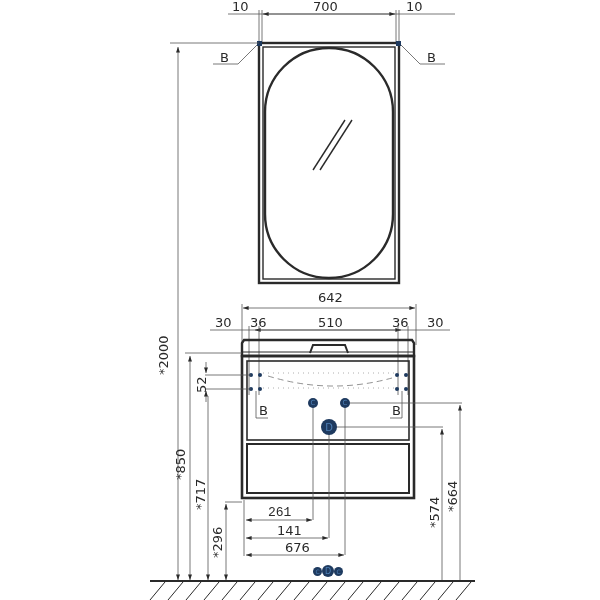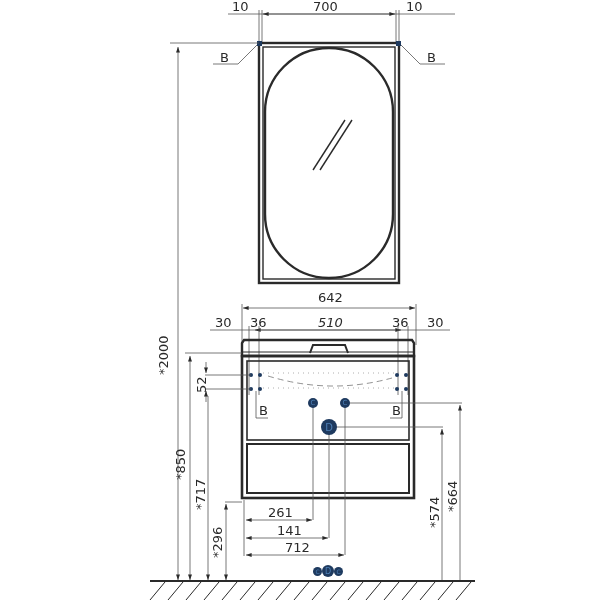--- a/index.html
+++ b/index.html
@@ -136,35 +136,35 @@
 
   <span class="lbl" style="left:232px;top:0px;">10</span>
   <span class="lbl" style="left:313px;top:0px;">700</span>
   <span class="lbl" style="left:406px;top:0px;">10</span>
   <span class="tagB" style="left:220px;top:50px;">B</span>
   <span class="tagB" style="left:427px;top:50px;">B</span>
 
   <span class="lbl" style="left:318px;top:291px;">642</span>
   <span class="lbl" style="left:215px;top:316px;">30</span>
   <span class="lbl" style="left:250px;top:316px;">36</span>
-  <span class="lbl" style="left:318px;top:316px;font-style:italic;">510</span>
+  <span class="lbl" style="left:318px;top:316px;">510</span>
   <span class="lbl" style="left:392px;top:316px;">36</span>
   <span class="lbl" style="left:427px;top:316px;">30</span>
 
   <span class="vlbl" style="left:157px;top:375px;">*2000</span>
   <span class="vlbl" style="left:174px;top:480px;">*850</span>
   <span class="vlbl" style="left:195px;top:393px;">52</span>
   <span class="vlbl" style="left:194px;top:510px;">*717</span>
   <span class="vlbl" style="left:211px;top:558px;">*296</span>
   <span class="vlbl" style="left:428px;top:528px;">*574</span>
   <span class="vlbl" style="left:446px;top:512px;">*664</span>
 
-  <span class="lbl" style="left:268px;top:506px;">261</span>
+  <span class="lbl" style="left:268px;top:506px;font-family:Liberation Mono, monospace;">261</span>
   <span class="lbl" style="left:277px;top:524px;">141</span>
-  <span class="lbl" style="left:285px;top:541px;">712</span>
+  <span class="lbl" style="left:285px;top:541px;">676</span>
 
   <span class="tagB" style="left:259px;top:403px;">B</span>
   <span class="tagB" style="left:392px;top:403px;">B</span>
 
   <div class="marker" style="left:308px;top:398px;width:10px;height:10px;">
       <span style="font-size:7px;">C</span>
     </div>
   <div class="marker" style="left:340px;top:398px;width:10px;height:10px;">
       <span style="font-size:7px;">C</span>
     </div>

